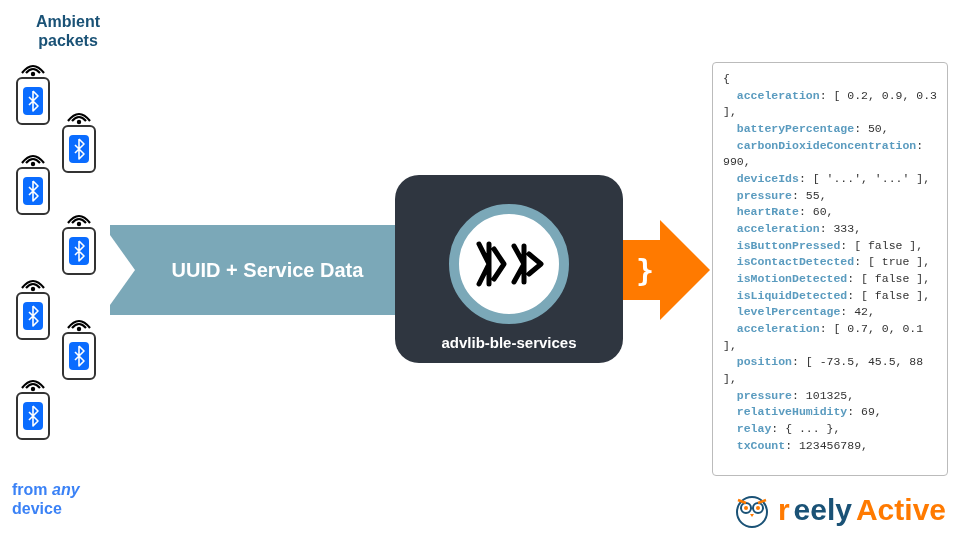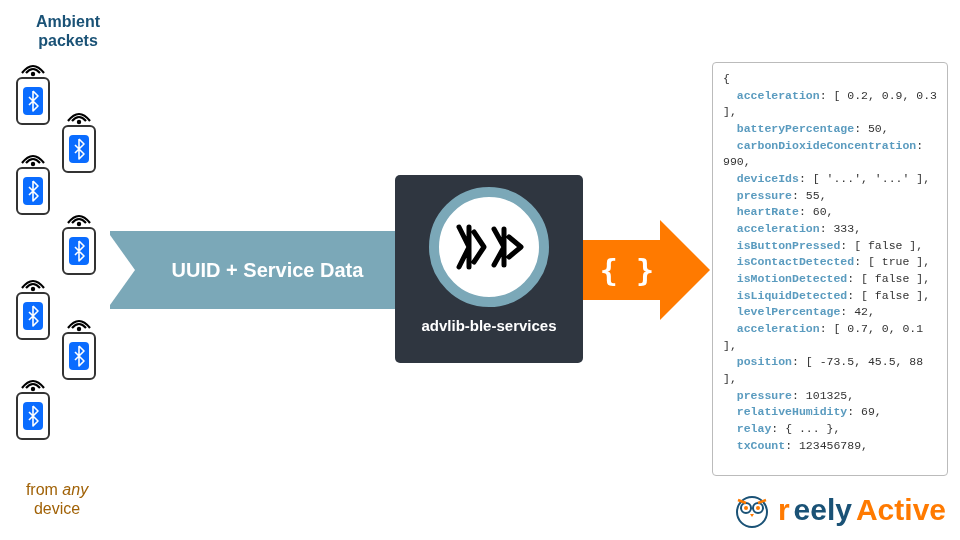--- a/index.html
+++ b/index.html
@@ -19,24 +19,23 @@
     font-weight: 700;
     font-size: 16px;
     text-align: center;
     width: 90px;
     line-height: 1.2;
   }
   .footer-bottom {
     position: absolute;
     top: 480px;
     left: 12px;
-    color: #a16207;
-    font-weight: 400;
+    color: #3b82f6;
+    font-weight: 700;
     font-size: 16px;
-    text-align: center;
     width: 90px;
     line-height: 1.2;
   }
   .footer-bottom em { font-style: italic; }
   .devices {
     position: absolute;
     top: 55px;
     left: 12px;
     width: 100px;
     height: 420px;
@@ -71,42 +70,42 @@
     width: 0; height: 0;
     border-top: 35px solid transparent;
     border-bottom: 35px solid transparent;
     border-left: 25px solid #fff;
     position: absolute;
     left: 0; top: 0;
     z-index: 2;
   }
   .band-body {
     width: 290px;
-    height: 78px;
+    height: 90px;
     background: #7ba8b8;
     display: flex;
     align-items: center;
     justify-content: center;
     color: #fff;
     font-weight: 700;
     font-size: 20px;
     padding-left: 25px;
   }
   .center-box {
     position: absolute;
     left: 395px;
     top: 175px;
-    width: 188px;
+    width: 228px;
     height: 188px;
     background: #2f3640;
-    border-radius: 5px;
+    border-radius: 24px;
     display: flex;
     flex-direction: column;
     align-items: center;
-    justify-content: flex-start;
+    justify-content: flex-end;
     color: #fff;
     padding: 12px;
   }
   .logo-circle {
     width: 120px;
     height: 120px;
     background: #fff;
     border: 10px solid #7ba8b8;
     border-radius: 50%;
     display: flex;

